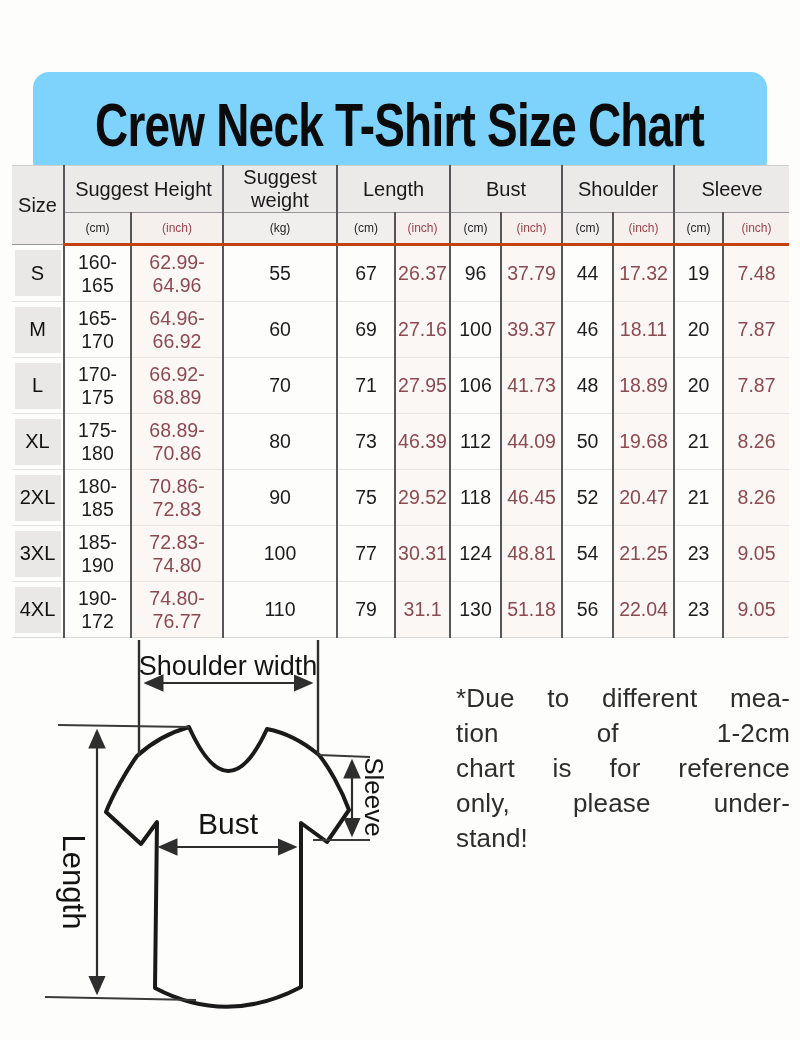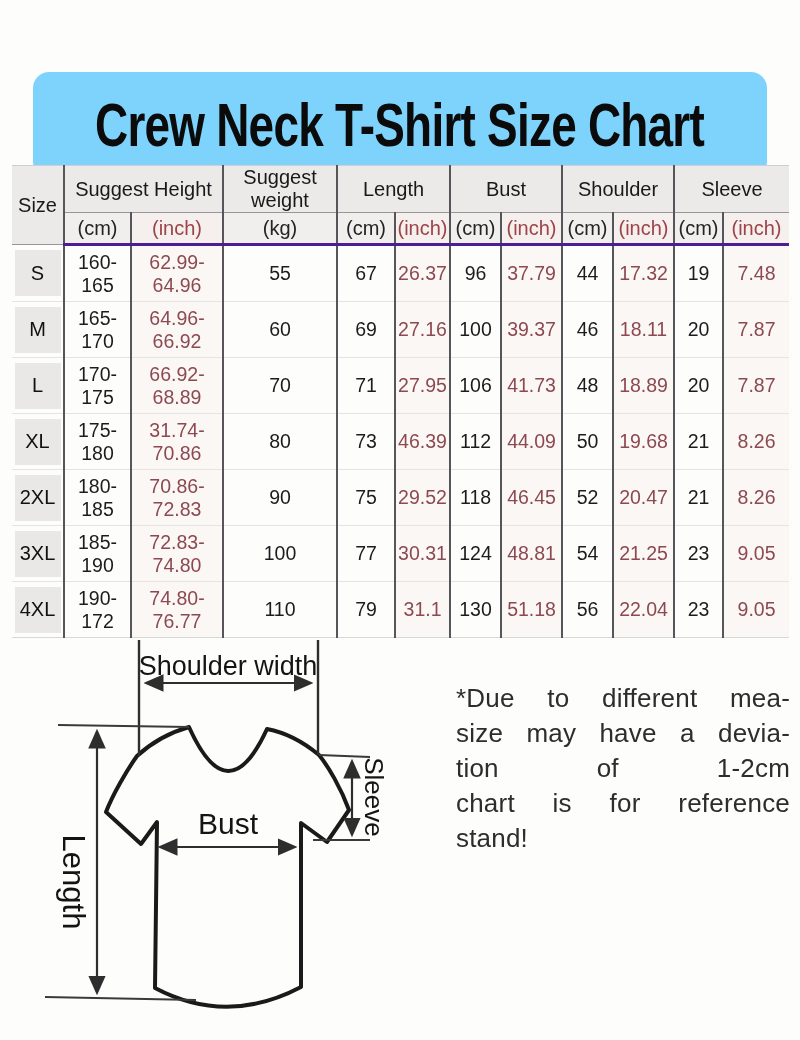--- a/index.html
+++ b/index.html
@@ -36,22 +36,22 @@
 
   .size-chart tr.groups th {
     height:38px; background:#ebeae8; font-size:20px; color:#19191b;
     border-bottom:1px solid #97979b;
   }
   .size-chart th.sizehead {
     background:#ebeae8; font-size:20px; color:#19191b;
     border-bottom:3px solid #404044;
   }
   .size-chart tr.units th {
-    height:30px; background:#f0efed; font-size:20px; color:#242426;
-    border-bottom:3px solid #4c1d95;
+    height:30px; background:#f0efed; font-size:12px; color:#242426;
+    border-bottom:3px solid #c2410c;
   }
   .size-chart tr.units th.inh { color:#9c4449; background:#f5efee; }
 
   .size-chart tbody td {
     height:55px; font-size:19.5px; color:#1c1c1e; background:#fdfdfc;
   }
   .size-chart tbody tr + tr td { border-top:1px solid #e4e4e2; }
   .size-chart tbody td.in { color:#8c4950; background:#fbf7f5; }
   .size-chart td.sizecol { background:#fdfdfc; }
   .size-chart .patch {
@@ -168,21 +168,21 @@
       <td>48</td>
       <td class="in">18.89</td>
       <td>20</td>
       <td class="in">7.87</td>
     </tr>
     <tr>
       <td class="sizecol nb">
           <div class="patch">XL</div>
         </td>
       <td>175-180</td>
-      <td class="in">31.74-70.86</td>
+      <td class="in">68.89-70.86</td>
       <td>80</td>
       <td>73</td>
       <td class="in">46.39</td>
       <td>112</td>
       <td class="in">44.09</td>
       <td>50</td>
       <td class="in">19.68</td>
       <td>21</td>
       <td class="in">8.26</td>
     </tr>
@@ -260,17 +260,17 @@
   <text x="228" y="214" text-anchor="middle" font-size="30">Bust</text>
 
   <line x1="319" y1="135" x2="370" y2="137" stroke="#3a3a3a" stroke-width="2"></line>
   <line x1="313" y1="220" x2="370" y2="220" stroke="#3a3a3a" stroke-width="2"></line>
   <line x1="352" y1="142" x2="352" y2="214" stroke="#2e2e2e" stroke-width="2.2" marker-start="url(#ah)" marker-end="url(#ah)"></line>
   <text x="374" y="177" text-anchor="middle" dominant-baseline="central" font-size="26" transform="rotate(90 374 177)">Sleeve</text>
 </svg>
 
 <div class="note">
   <div class="note-line">*Due to different mea-</div>
-  <div class="note-line">size may have a devia-</div>
   <div class="note-line">tion of 1-2cm</div>
   <div class="note-line">chart is for reference</div>
+  <div class="note-line">only, please under-</div>
   <div class="note-line last">stand!</div>
 </div>
 
 </body></html>

